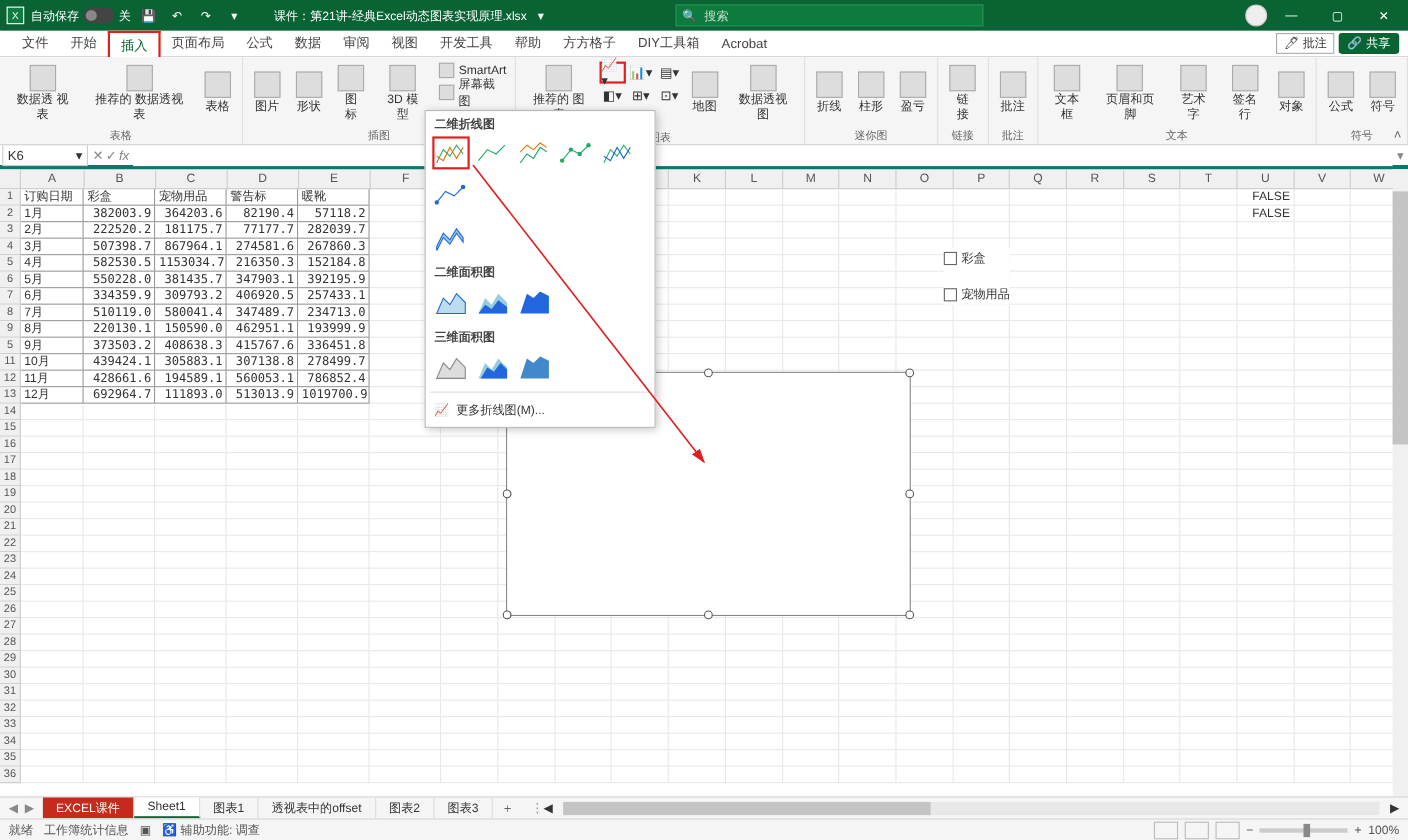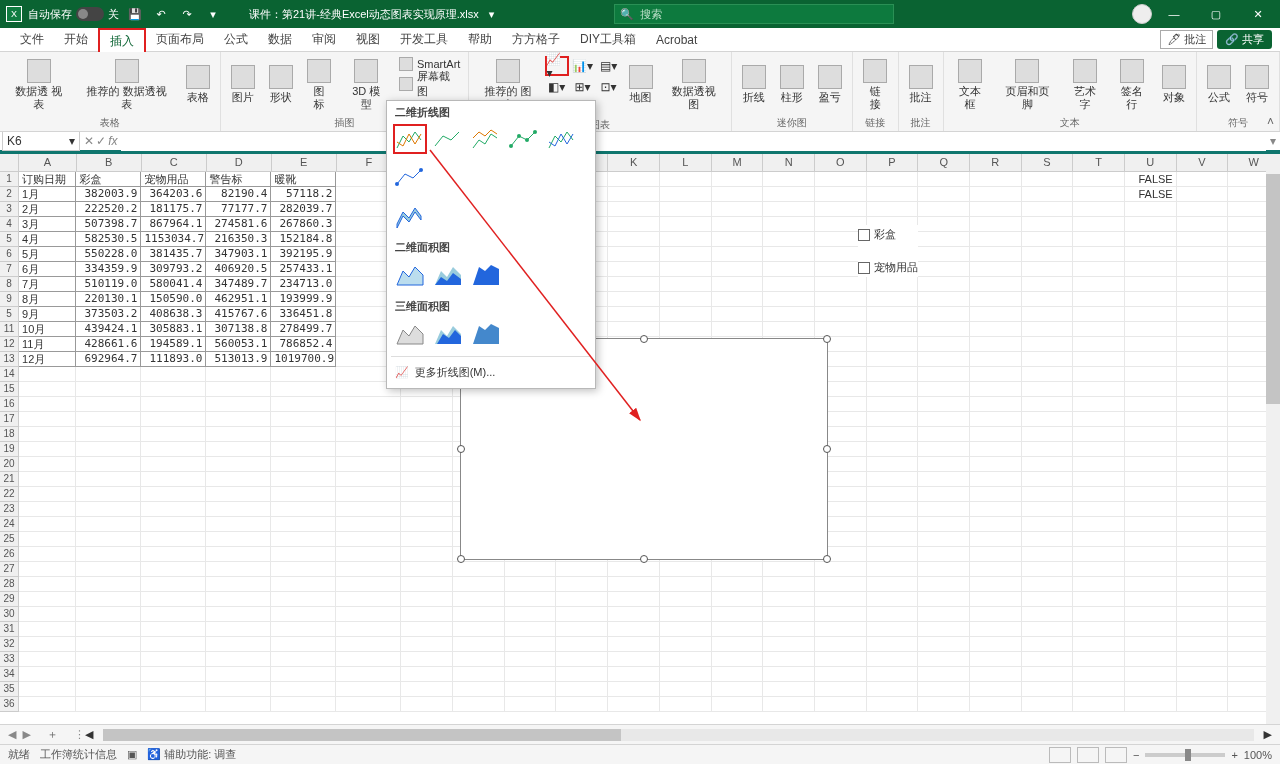--- a/index.html
+++ b/index.html
@@ -1440,20 +1440,28 @@
 
 <div class="vscroll">
     <div class="vscroll-thumb"></div>
   </div>
 
 <div class="sheetbar">
   <div class="sb-nav">
       <span>◀</span>
       <span>▶</span>
     </div>
+  <div id="stabs" style="display:flex;">
+      <div class="stab red">EXCEL课件</div>
+      <div class="stab active">Sheet1</div>
+      <div class="stab">图表1</div>
+      <div class="stab">透视表中的offset</div>
+      <div class="stab">图表2</div>
+      <div class="stab">图表3</div>
+    </div>
   <div class="sb-add">＋</div>
   <div class="sb-scroll">
     <span style="color:#888;">⋮</span>
     <span>◀</span>
     <div class="sb-track">
         <div class="sb-thumb"></div>
       </div>
     <span>▶</span>
   </div>
 </div>

